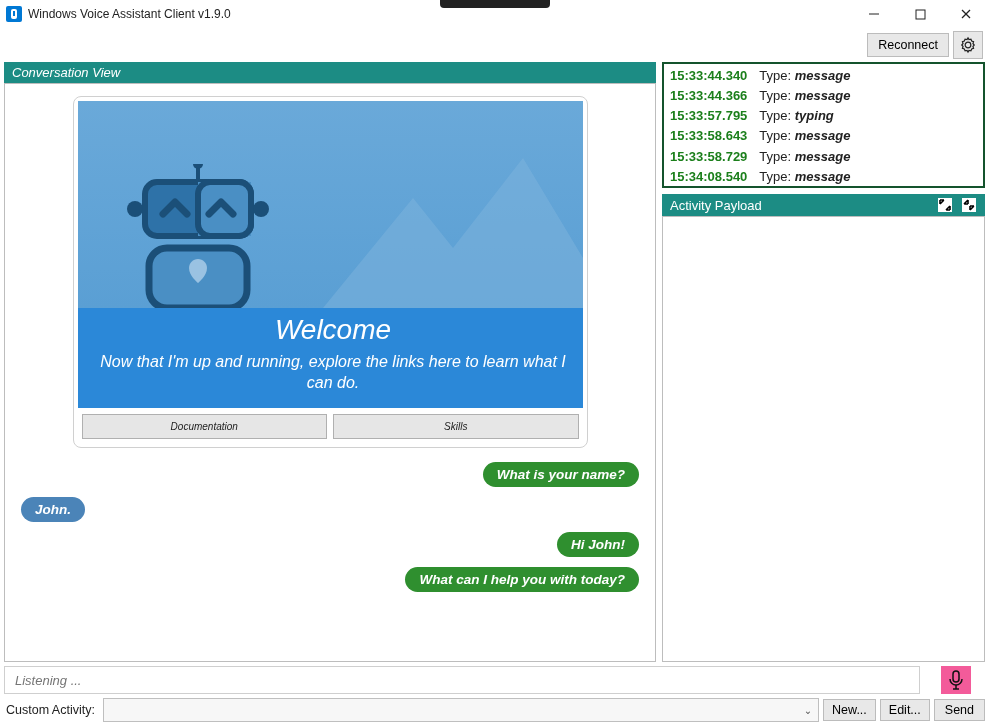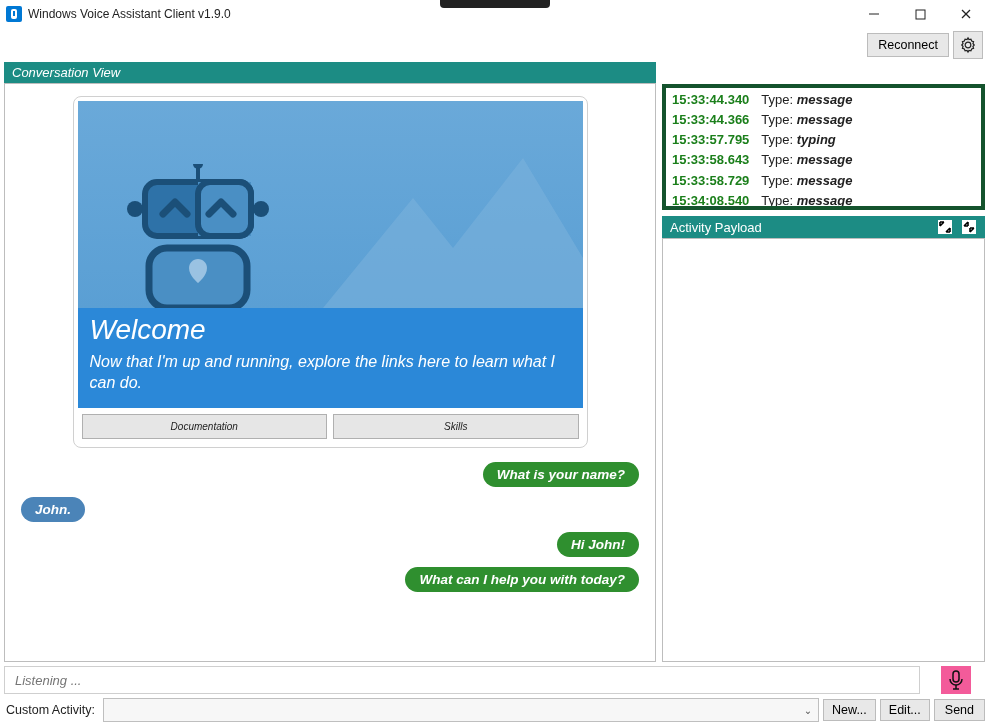--- a/index.html
+++ b/index.html
@@ -104,20 +104,21 @@
     position:absolute; right:-30px; bottom:0;
     width:290px; height:170px;
   }
   .robot {
     position:absolute; left:35px; bottom:-6px;
   }
   .welcome-text {
     background:#2b88d8;
     color:#fff;
     padding:6px 6px 14px 12px;
+    text-align:center;
   }
   .welcome-text h1 {
     margin:0 0 6px 0; font-size:28px; font-weight:400;
   }
   .welcome-text p {
     margin:0; font-size:16px; line-height:1.3;
   }
   .card-buttons {
     display:flex; padding:6px 4px 4px 4px; gap:6px;
   }
@@ -152,26 +153,25 @@
   .log-header { position:relative; }
   .export-btn {
     position:absolute; right:3px; top:2px;
     border:1px solid #b0b0b0;
     background:#eee;
     font-size:12px;
     padding:1px 8px;
     color:#222;
   }
   .log-body {
-    border:4px solid #14532d;
+    border:2px solid #14532d;
     background:#fff;
     height:126px;
     overflow-y:scroll;
     padding:2px 6px;
-    margin-top:22px;
   }
   .log-row { display:flex; gap:12px; font-size:13px; line-height:1.55;}
   .log-time { color:#1b7f1b; font-weight:600; }
   .log-type { color:#222; }
   .log-type strong { font-weight:700;font-style:italic; }
   .payload-panel { flex:1; display:flex; flex-direction:column; }
   .payload-header-icons { display:flex; gap:8px; }
   .payload-body {
     border:1px solid #bdbdbd;
     flex:1;

